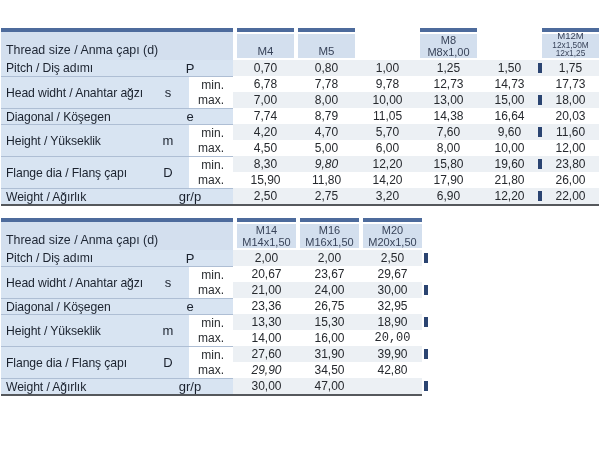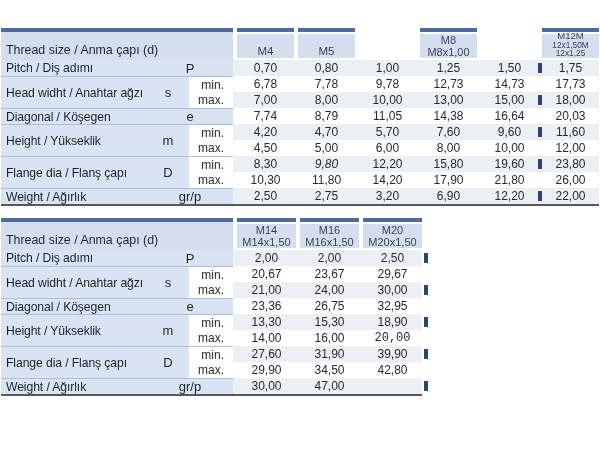--- a/index.html
+++ b/index.html
@@ -114,21 +114,21 @@
       <div class="cell lbl gsep" style="grid-area: 8 / 1 / 10 / 2;">Flange dia / Flanş çapı</div>
       <div class="cell sym gsep" style="grid-area: 8 / 2 / 10 / 3;">D</div>
       <div class="cell sub gsep" style="grid-area: 8 / 3;">min.</div>
       <div class="cell val shaded" style="grid-area: 8 / 4;">8,30</div>
       <div class="cell val shaded" style="grid-area: 8 / 5; font-style: italic;">9,80</div>
       <div class="cell val shaded" style="grid-area: 8 / 6;">12,20</div>
       <div class="cell val shaded" style="grid-area: 8 / 7;">15,80</div>
       <div class="cell val shaded" style="grid-area: 8 / 8;">19,60</div>
       <div class="cell val shaded lastcol" style="grid-area: 8 / 9;">23,80</div>
       <div class="cell sub" style="grid-area: 9 / 3;">max.</div>
-      <div class="cell val" style="grid-area: 9 / 4;">10,30</div>
+      <div class="cell val" style="grid-area: 9 / 4;">15,90</div>
       <div class="cell val" style="grid-area: 9 / 5;">11,80</div>
       <div class="cell val" style="grid-area: 9 / 6;">14,20</div>
       <div class="cell val" style="grid-area: 9 / 7;">17,90</div>
       <div class="cell val" style="grid-area: 9 / 8;">21,80</div>
       <div class="cell val lastcol" style="grid-area: 9 / 9;">26,00</div>
       <div class="cell lbl gsep" style="grid-area: 10 / 1 / 11 / 2;">Weight / Ağırlık</div>
       <div class="cell sym gsep" style="grid-area: 10 / 2 / 11 / 4;">gr/p</div>
       <div class="cell val shaded" style="grid-area: 10 / 4;">2,50</div>
       <div class="cell val shaded" style="grid-area: 10 / 5;">2,75</div>
       <div class="cell val shaded" style="grid-area: 10 / 6;">3,20</div>
@@ -180,21 +180,21 @@
       <div class="cell val" style="grid-area: 7 / 4;">14,00</div>
       <div class="cell val" style="grid-area: 7 / 5;">16,00</div>
       <div class="cell val lastcol" style="grid-area: 7 / 6; font-family: Liberation Mono, monospace;">20,00</div>
       <div class="cell lbl gsep" style="grid-area: 8 / 1 / 10 / 2;">Flange dia / Flanş çapı</div>
       <div class="cell sym gsep" style="grid-area: 8 / 2 / 10 / 3;">D</div>
       <div class="cell sub gsep" style="grid-area: 8 / 3;">min.</div>
       <div class="cell val shaded" style="grid-area: 8 / 4;">27,60</div>
       <div class="cell val shaded" style="grid-area: 8 / 5;">31,90</div>
       <div class="cell val shaded lastcol" style="grid-area: 8 / 6;">39,90</div>
       <div class="cell sub" style="grid-area: 9 / 3;">max.</div>
-      <div class="cell val" style="grid-area: 9 / 4;">29,90</div>
+      <div class="cell val" style="grid-area: 9 / 4; font-style: italic;">29,90</div>
       <div class="cell val" style="grid-area: 9 / 5;">34,50</div>
       <div class="cell val lastcol" style="grid-area: 9 / 6;">42,80</div>
       <div class="cell lbl gsep" style="grid-area: 10 / 1 / 11 / 2;">Weight / Ağırlık</div>
       <div class="cell sym gsep" style="grid-area: 10 / 2 / 11 / 4;">gr/p</div>
       <div class="cell val shaded" style="grid-area: 10 / 4;">30,00</div>
       <div class="cell val shaded" style="grid-area: 10 / 5;">47,00</div>
       <div class="cell val shaded lastcol" style="grid-area: 10 / 6;"></div>
     </section>
 </div>
 

